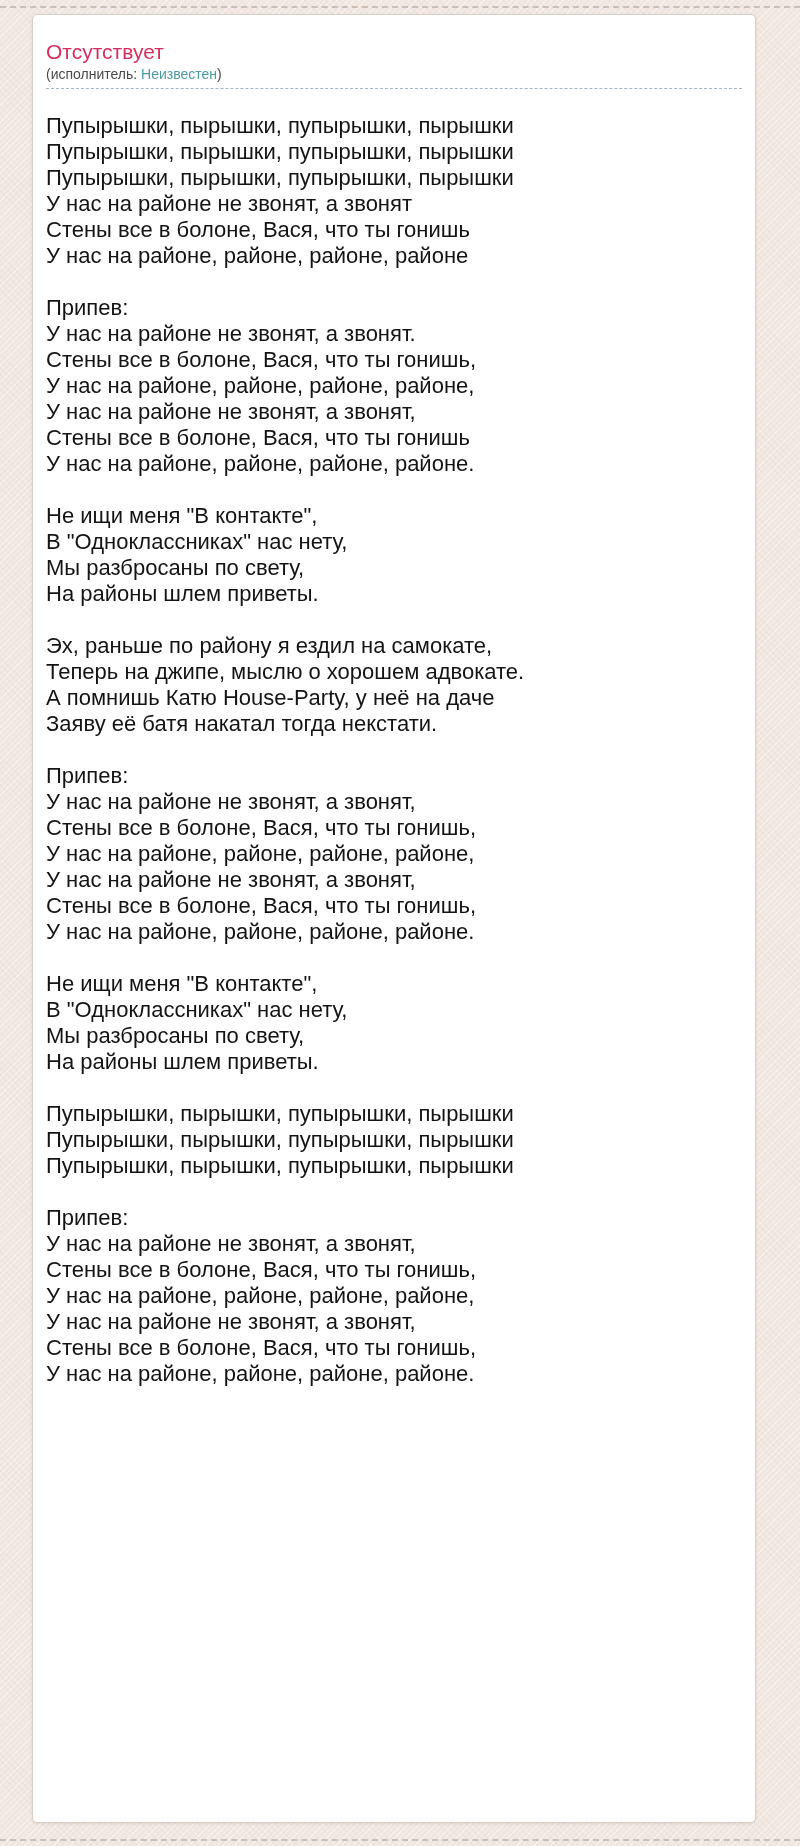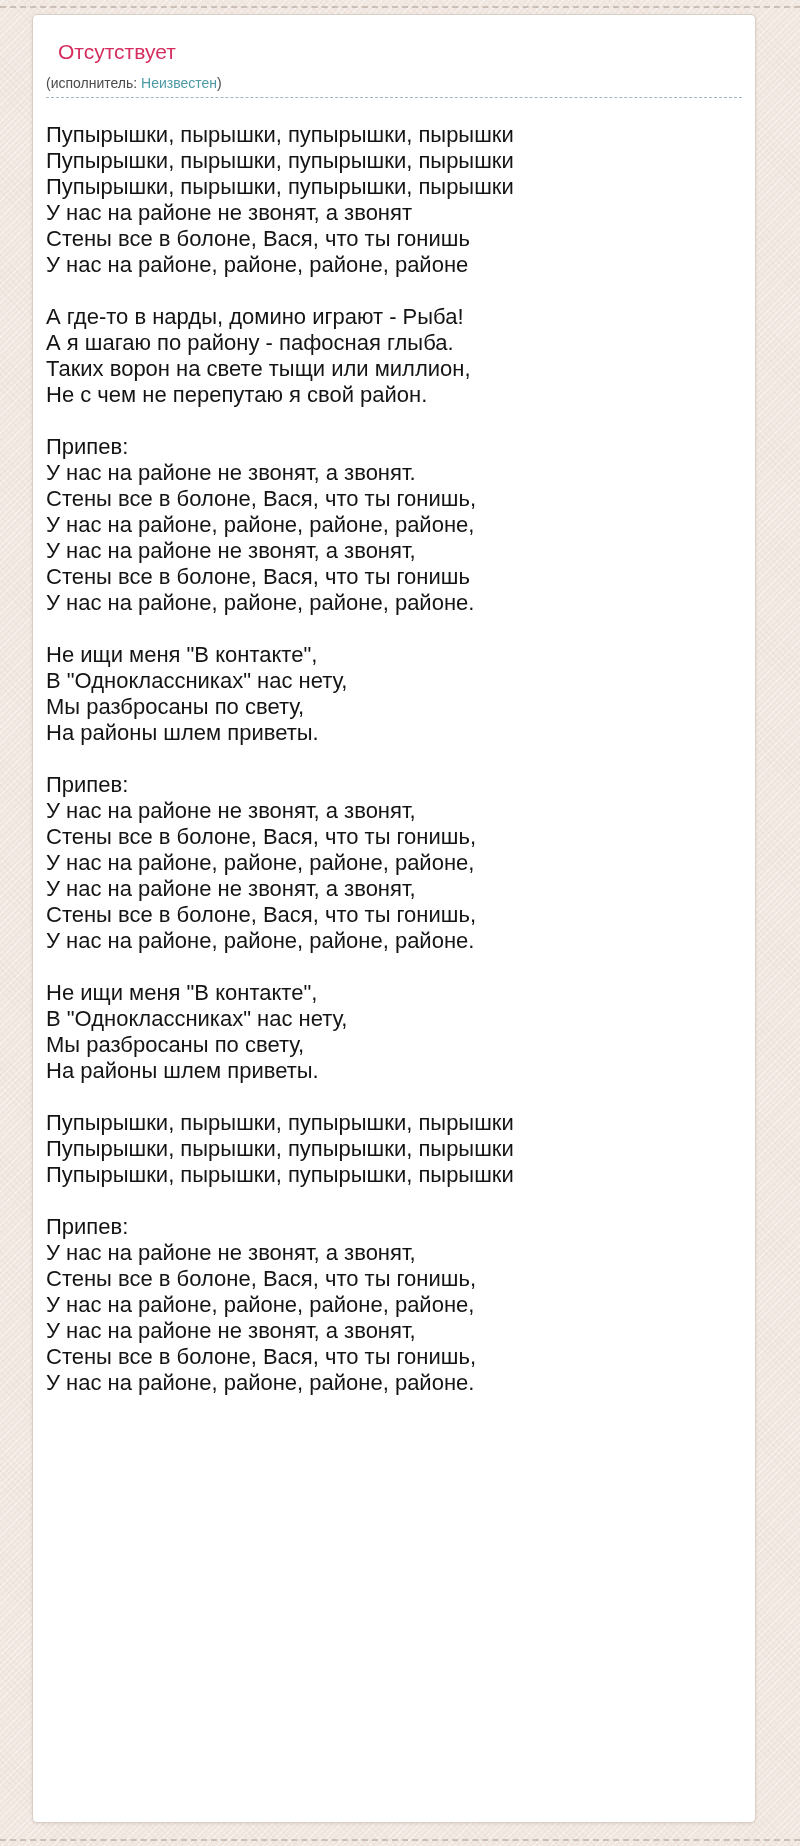--- a/index.html
+++ b/index.html
@@ -31,28 +31,28 @@
     width: 724px;
     height: 1809px;
     box-sizing: border-box;
     background: var(--c-card-bg, #ffffff);
     border: 1px solid var(--c-card-border, #d9cfc6);
     border-radius: 5px;
     box-shadow: 0 1px 3px rgba(90,70,60,0.12);
     padding: 0 13px;
   }
   h1.song-title {
-    margin: 24px 0 0 12px;
+    margin: 24px 0 0 0;
     font-size: 21px;
     line-height: 26px;
     font-weight: normal;
     color: var(--c-title, #d52e5e);
   }
   .artist-line {
-    margin-top: 10px;
+    margin-top: 1px;
     font-size: 14px;
     line-height: 17px;
     color: var(--c-artist-text, #4a4a4a);
   }
   .artist-line a {
     color: var(--c-artist-link, #4d9aa6);
     text-decoration: none;
     cursor: pointer;
   }
   .header-sep {
@@ -76,23 +76,23 @@
 
 <div class="card">
   <h1 class="song-title">Отсутствует</h1>
 
   <div class="artist-line"><span>(исполнитель:</span> <a>Неизвестен</a><span>)</span></div>
 
   <div class="header-sep"></div>
 
   <div class="lyrics">
       <p class="stanza">Пупырышки, пырышки, пупырышки, пырышки<br>Пупырышки, пырышки, пупырышки, пырышки<br>Пупырышки, пырышки, пупырышки, пырышки<br>У нас на районе не звонят, а звонят<br>Стены все в болоне, Вася, что ты гонишь<br>У нас на районе, районе, районе, районе</p>
-      <p class="stanza">А где-то в нарды, домино играют - Рыба!<br>А я шагаю по району - пафосная глыба.<br>Таких ворон на свете тыщи или миллион,<br>Не с чем не перепутаю я свой район.</p>
       <p class="stanza">Припев:<br>У нас на районе не звонят, а звонят.<br>Стены все в болоне, Вася, что ты гонишь,<br>У нас на районе, районе, районе, районе,<br>У нас на районе не звонят, а звонят,<br>Стены все в болоне, Вася, что ты гонишь<br>У нас на районе, районе, районе, районе.</p>
       <p class="stanza">Не ищи меня "В контакте",<br>В "Одноклассниках" нас нету,<br>Мы разбросаны по свету,<br>На районы шлем приветы.</p>
+      <p class="stanza">Эх, раньше по району я ездил на самокате,<br>Теперь на джипе, мыслю о хорошем адвокате.<br>А помнишь Катю House-Party, у неё на даче<br>Заяву её батя накатал тогда некстати.</p>
       <p class="stanza">Припев:<br>У нас на районе не звонят, а звонят,<br>Стены все в болоне, Вася, что ты гонишь,<br>У нас на районе, районе, районе, районе,<br>У нас на районе не звонят, а звонят,<br>Стены все в болоне, Вася, что ты гонишь,<br>У нас на районе, районе, районе, районе.</p>
       <p class="stanza">Не ищи меня "В контакте",<br>В "Одноклассниках" нас нету,<br>Мы разбросаны по свету,<br>На районы шлем приветы.</p>
       <p class="stanza">Пупырышки, пырышки, пупырышки, пырышки<br>Пупырышки, пырышки, пупырышки, пырышки<br>Пупырышки, пырышки, пупырышки, пырышки</p>
       <p class="stanza">Припев:<br>У нас на районе не звонят, а звонят,<br>Стены все в болоне, Вася, что ты гонишь,<br>У нас на районе, районе, районе, районе,<br>У нас на районе не звонят, а звонят,<br>Стены все в болоне, Вася, что ты гонишь,<br>У нас на районе, районе, районе, районе.</p>
     </div>
 </div>
 
 <div class="edge-dashes bottom"></div>
 
 </body></html>

